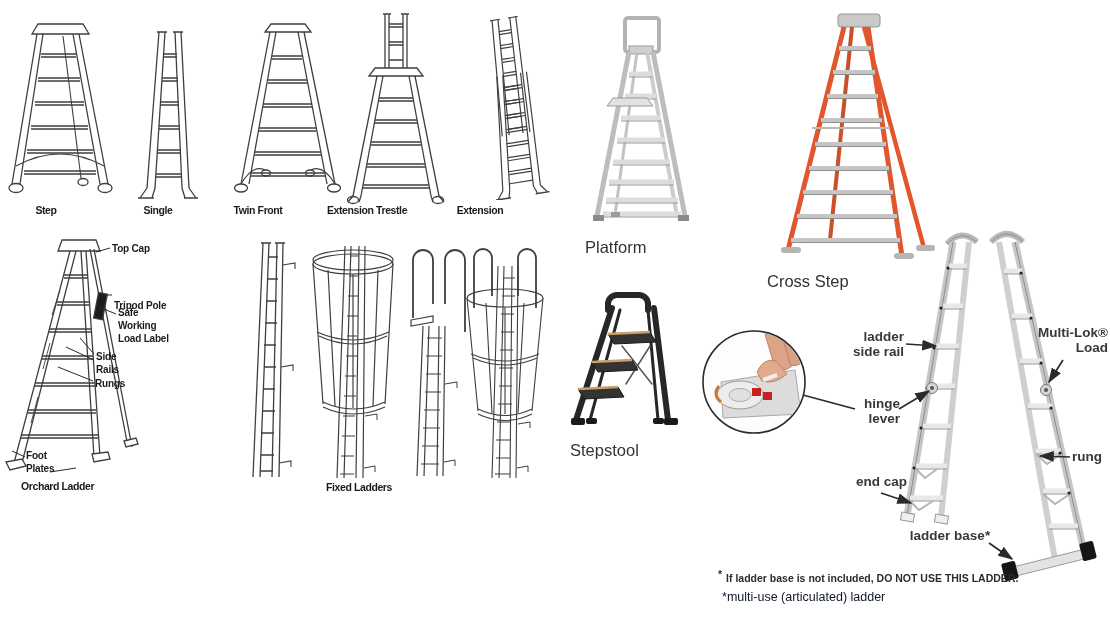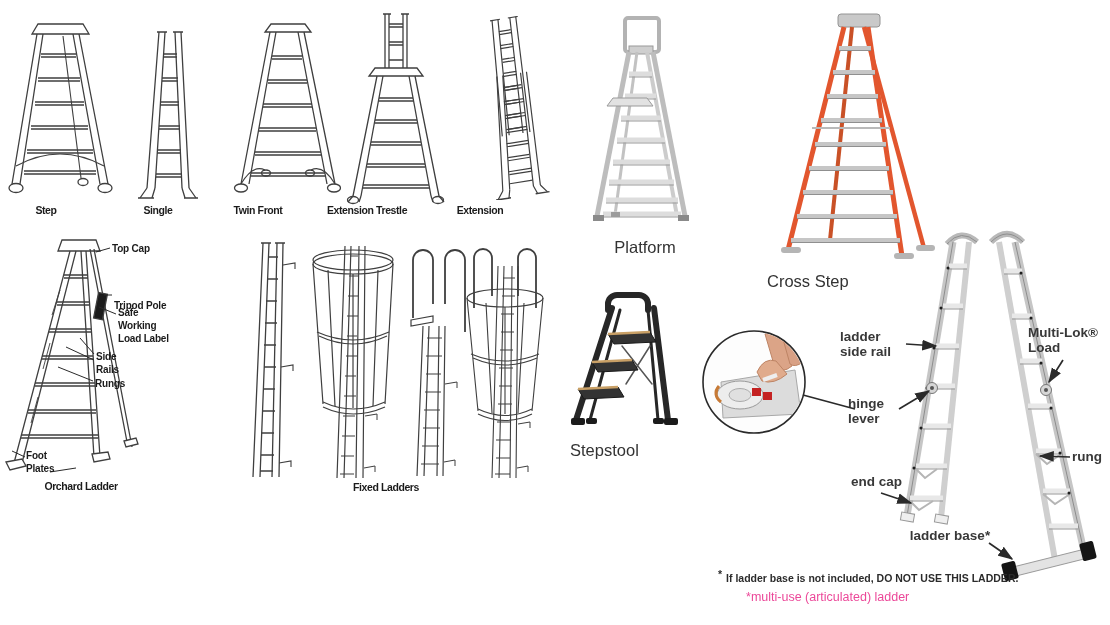--- a/index.html
+++ b/index.html
@@ -5,36 +5,36 @@
   * { margin:0; padding:0; box-sizing:border-box; }
   html,body { background:#ffffff; }
   body { font-family:"Liberation Sans", sans-serif; }
   #canvas { position:relative; width:1110px; height:625px; background:#fff; overflow:hidden; }
   .abs { position:absolute; }
   svg { display:block; }
 
   
   .cond { font-weight:700; letter-spacing:-0.4px; color:#1b1b1b; }
   .type-label { font-size:10.5px; width:120px; text-align:center; }
-  .sec-title { font-size:10.5px; width:120px; text-align:center; }
+  .sec-title { font-size:10.5px; width:120px; }
 
   
   .photo-label { font-size:16.5px; color:#333; }
 
   
   .ocallout { font-size:10px; font-weight:700; letter-spacing:-0.2px; color:#1b1b1b;
               line-height:1.3; white-space:pre-line; }
 
   
   .callout { font-size:13.5px; font-weight:700; color:#383838; line-height:1.12;
-             white-space:pre-line; text-align:left; }
+             white-space:pre-line; text-align:right; }
 
   .fn1 { font-size:10.5px; font-weight:700; color:#2b2b2b; }
   .fn1 .mark { vertical-align:4px; margin-right:4px; }
-  .fn2 { font-size:12.5px; color:#ec4899;margin-left:24px; }
+  .fn2 { font-size:12.5px; color:#0f172a; }
 </style>
 </head>
 <body>
 
 <div id="canvas">
 
   <svg class="abs" style="left:8px;top:14px" width="105" height="188" viewBox="0 0 105 188">
     <g stroke="#3f3f3f" stroke-width="1.3" fill="none">
       <path d="M30,10 L75,10 L81,20 L24,20 Z" fill="#fff"></path>
       <path d="M55,22 L73,164" stroke-width="1.1"></path>
@@ -115,21 +115,21 @@
       </g>
       <g stroke="#9a9a9a" stroke-width="1">
         <path d="M44,65 H67 M40,87 H71 M36,109 H76 M32,131 H80 M28,153 H85 M24,173 H89 M21,191 H93 M18,205 H96"></path>
       </g>
       <path d="M28,86 L62,86 L68,94 L22,94 Z" fill="#e2e2e2" stroke="#9a9a9a" stroke-width="1"></path>
       <rect x="8" y="203" width="11" height="6" fill="#8a8a8a"></rect>
       <rect x="93" y="203" width="11" height="6" fill="#8a8a8a"></rect>
       <rect x="26" y="200" width="9" height="5" fill="#9c9c9c"></rect>
     </g>
   </svg>
-  <div class="abs photo-label" style="left:585px;top:238px;width:120px;text-align:center">Platform</div>
+  <div class="abs photo-label" style="left:585px;top:238px;width:120px;">Platform</div>
 
   <svg class="abs" style="left:772px;top:8px" width="165" height="258" viewBox="0 0 165 258">
     <g fill="none">
       <rect x="66" y="6" width="42" height="13" rx="3" fill="#c9c9c9" stroke="#949494" stroke-width="1"></rect>
       <path d="M80,19 L58,232" stroke="#c95127" stroke-width="4"></path>
       <path d="M92,19 L152,240" stroke="#e2562e" stroke-width="4.5"></path>
       <path d="M72,19 L16,242" stroke="#e2562e" stroke-width="5"></path>
       <path d="M96,19 L130,248" stroke="#e2562e" stroke-width="5"></path>
       <g stroke="#c6c6c6" stroke-width="4">
         <path d="M67,40 H99 M61,64 H103 M55,88 H106 M49,112 H110 M43,136 H114 M37,160 H117 M31,184 H121 M25,208 H125 M19,232 H128"></path>

